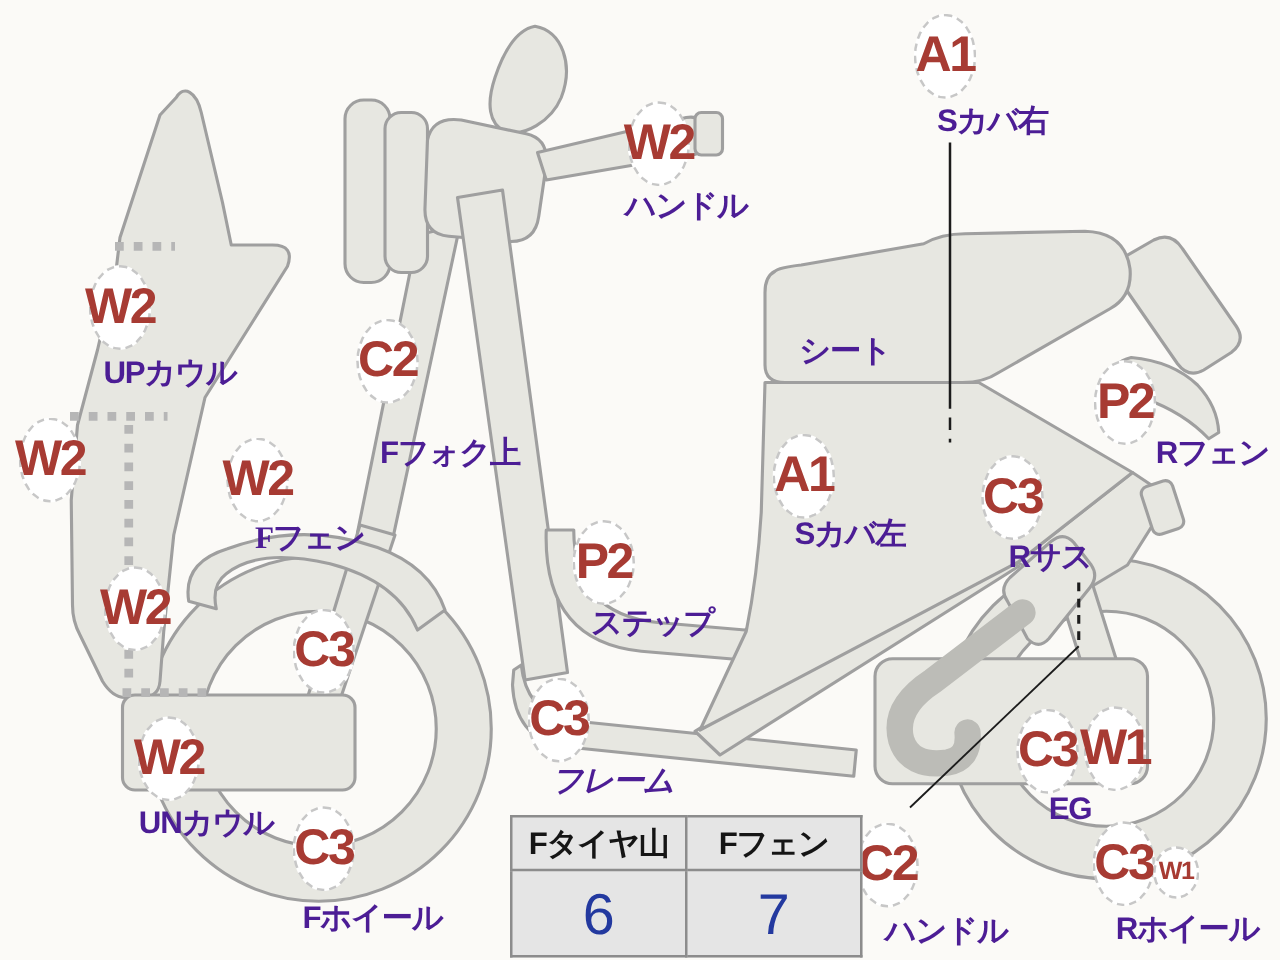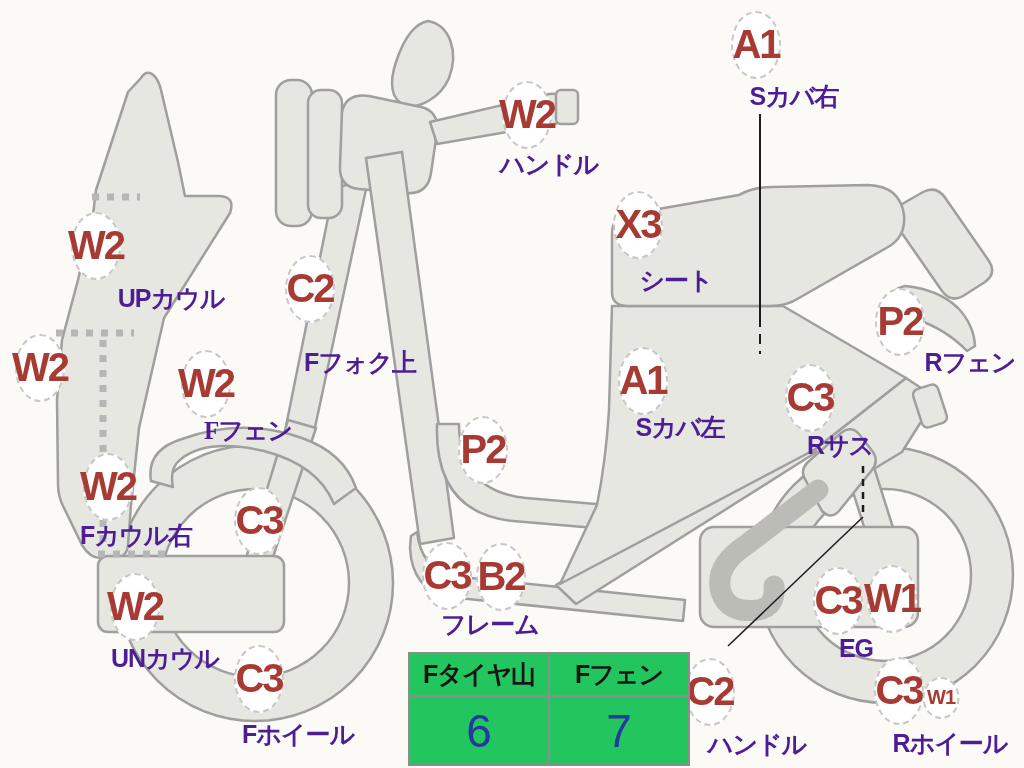--- a/index.html
+++ b/index.html
@@ -21,21 +21,21 @@
   .code.small {
     width:37px; height:42px; font-size:20px; letter-spacing:-1px;
   }
   .part-label {
     position:absolute; transform:translate(-50%,-50%);
     font-size:25px; font-weight:700; color:#4c1d95; white-space:nowrap;
     letter-spacing:-1px;
   }
   table.tire-table {
     position:absolute; left:408px; top:652px;
-    border-collapse:collapse; background:#22c55e;
+    border-collapse:collapse; background:#e5e5e5;
   }
   table.tire-table th {
     width:130px; height:41px; border:2px solid #8c8c8c;
     font-size:25px; font-weight:700; color:#151515; text-align:center;
     letter-spacing:-1px; padding:0 4px;
   }
   table.tire-table td {
     height:65px; border:2px solid #8c8c8c;
     font-size:46px; font-weight:500; color:#23399f; text-align:center;
   }
@@ -109,42 +109,40 @@
       <line x1="863" y1="466" x2="863" y2="516" stroke-width="2.5" stroke-dasharray="7 6"></line>
       <line x1="863" y1="517" x2="728" y2="646" stroke-width="1.5"></line>
     </g>
   </svg>
 
   <div id="annotation-layer">
       <div class="code" style="left: 756px; top: 45px;">A1</div>
       <div class="part-label" style="left: 794px; top: 96px;">Sカバ右</div>
       <div class="code" style="left: 527px; top: 115px;">W2</div>
       <div class="part-label" style="left: 549px; top: 164px;">ハンドル</div>
-      <div class="code" style="left: 638px; top: 225px;">X3</div>
       <div class="part-label" style="left: 676px; top: 280px;">シート</div>
       <div class="code" style="left: 96px; top: 246px;">W2</div>
-      <div class="part-label" style="left: 136px; top: 298px; margin-left: 35px;">UPカウル</div>
+      <div class="part-label" style="left: 136px; top: 298px;">UPカウル</div>
       <div class="code" style="left: 310px; top: 289px;">C2</div>
       <div class="part-label" style="left: 360px; top: 362px;">Fフォク上</div>
       <div class="code" style="left: 40px; top: 368px;">W2</div>
       <div class="code" style="left: 206px; top: 384px;">W2</div>
       <div class="part-label" style="left: 248px; top: 430px; font-family: Liberation Serif, serif;">Fフェン</div>
       <div class="code" style="left: 643px; top: 381px;">A1</div>
       <div class="part-label" style="left: 680px; top: 427px;">Sカバ左</div>
       <div class="code" style="left: 900px; top: 322px;">P2</div>
       <div class="part-label" style="left: 970px; top: 362px;">Rフェン</div>
       <div class="code" style="left: 810px; top: 398px;">C3</div>
       <div class="part-label" style="left: 840px; top: 445px;">Rサス</div>
       <div class="code" style="left: 483px; top: 450px;">P2</div>
+      <div class="part-label" style="left: 522px; top: 498px;">ステップ</div>
       <div class="code" style="left: 108px; top: 487px;">W2</div>
-      <div class="part-label" style="left: 136px; top: 535px;">Fカウル右</div>
       <div class="code" style="left: 259px; top: 521px;">C3</div>
       <div class="code" style="left: 447px; top: 576px;">C3</div>
-      <div class="code" style="left: 501px; top: 577px;">B2</div>
-      <div class="part-label" style="left: 490px; top: 624px;">フレーム</div>
+      <div class="part-label" style="left: 490px; top: 624px; font-style: italic;">フレーム</div>
       <div class="code" style="left: 135px; top: 607px;">W2</div>
       <div class="part-label" style="left: 165px; top: 658px;">UNカウル</div>
       <div class="code" style="left: 259px; top: 679px;">C3</div>
       <div class="part-label" style="left: 298px; top: 734px; text-align: right;">Fホイール</div>
       <div class="code" style="left: 838px; top: 601px;">C3</div>
       <div class="code" style="left: 892px; top: 599px;">W1</div>
       <div class="part-label" style="left: 856px; top: 648px;">EG</div>
       <div class="code" style="left: 710px; top: 692px;">C2</div>
       <div class="part-label" style="left: 757px; top: 744px;">ハンドル</div>
       <div class="code" style="left: 899px; top: 691px;">C3</div>

